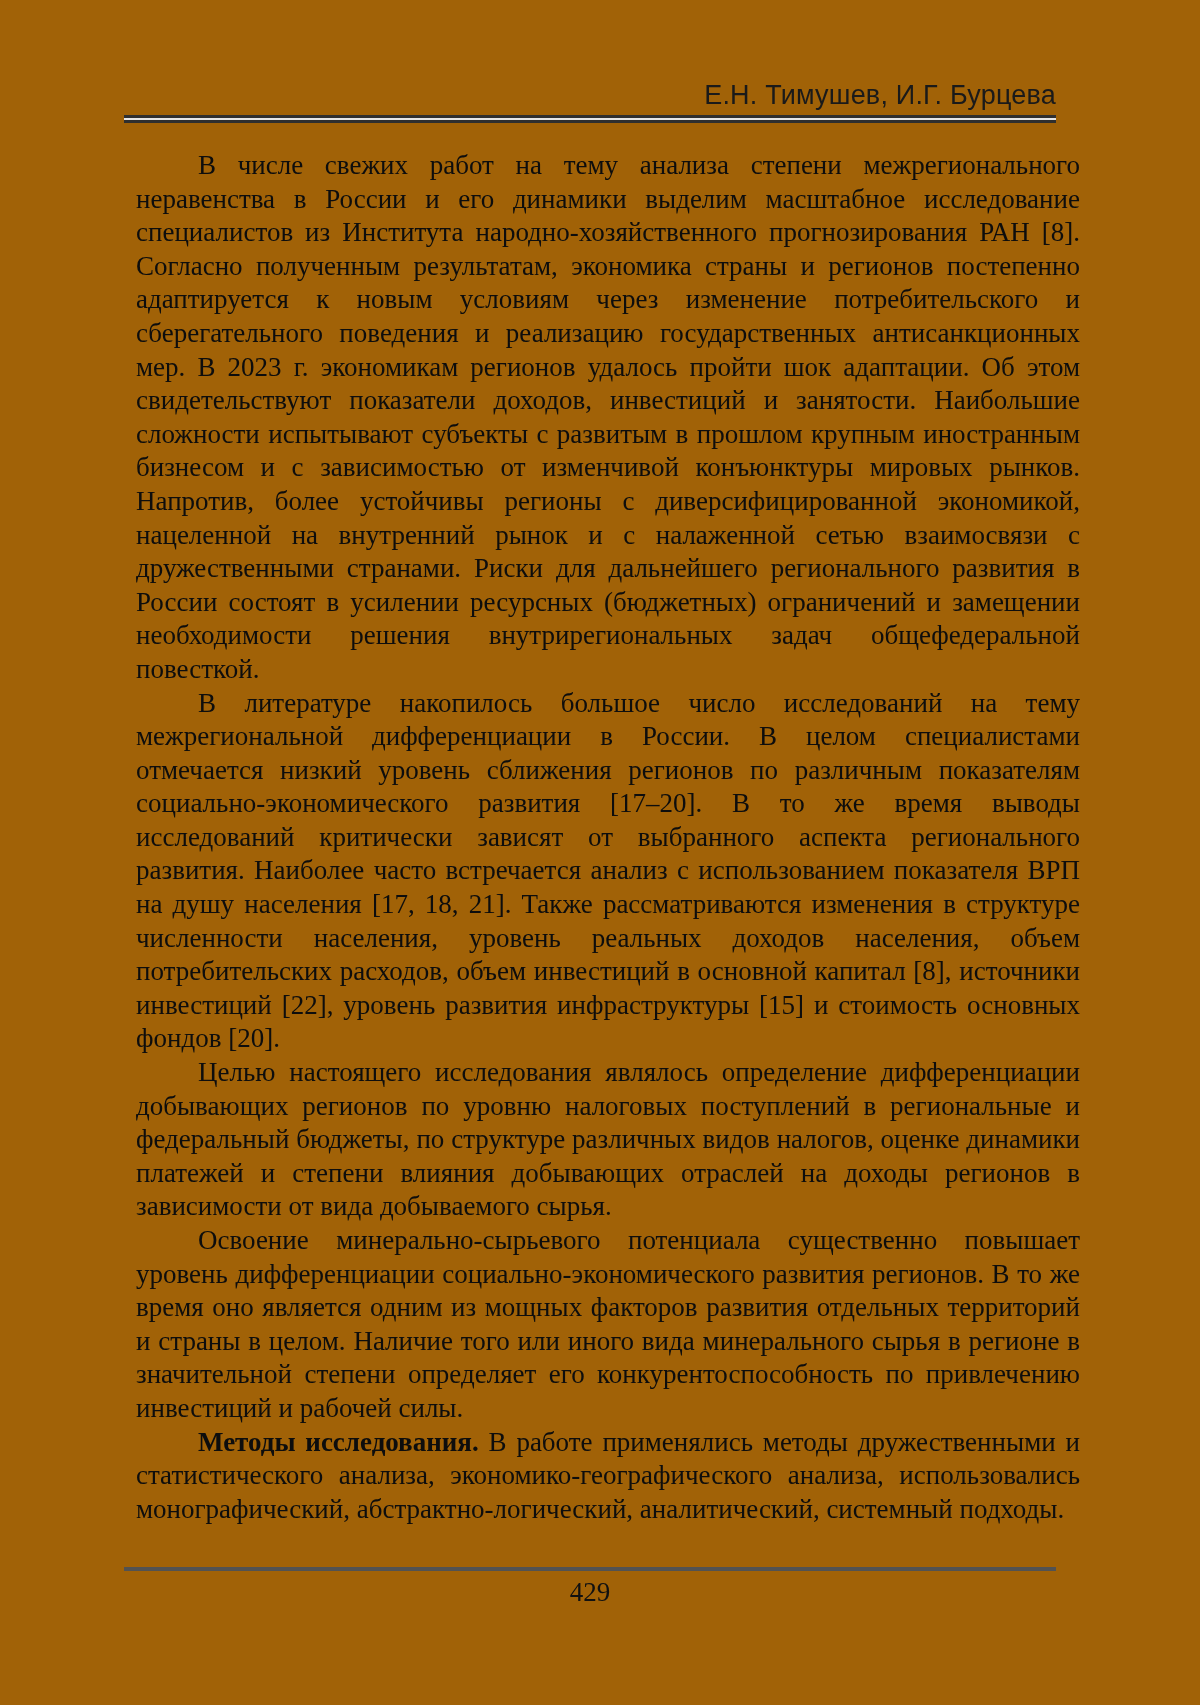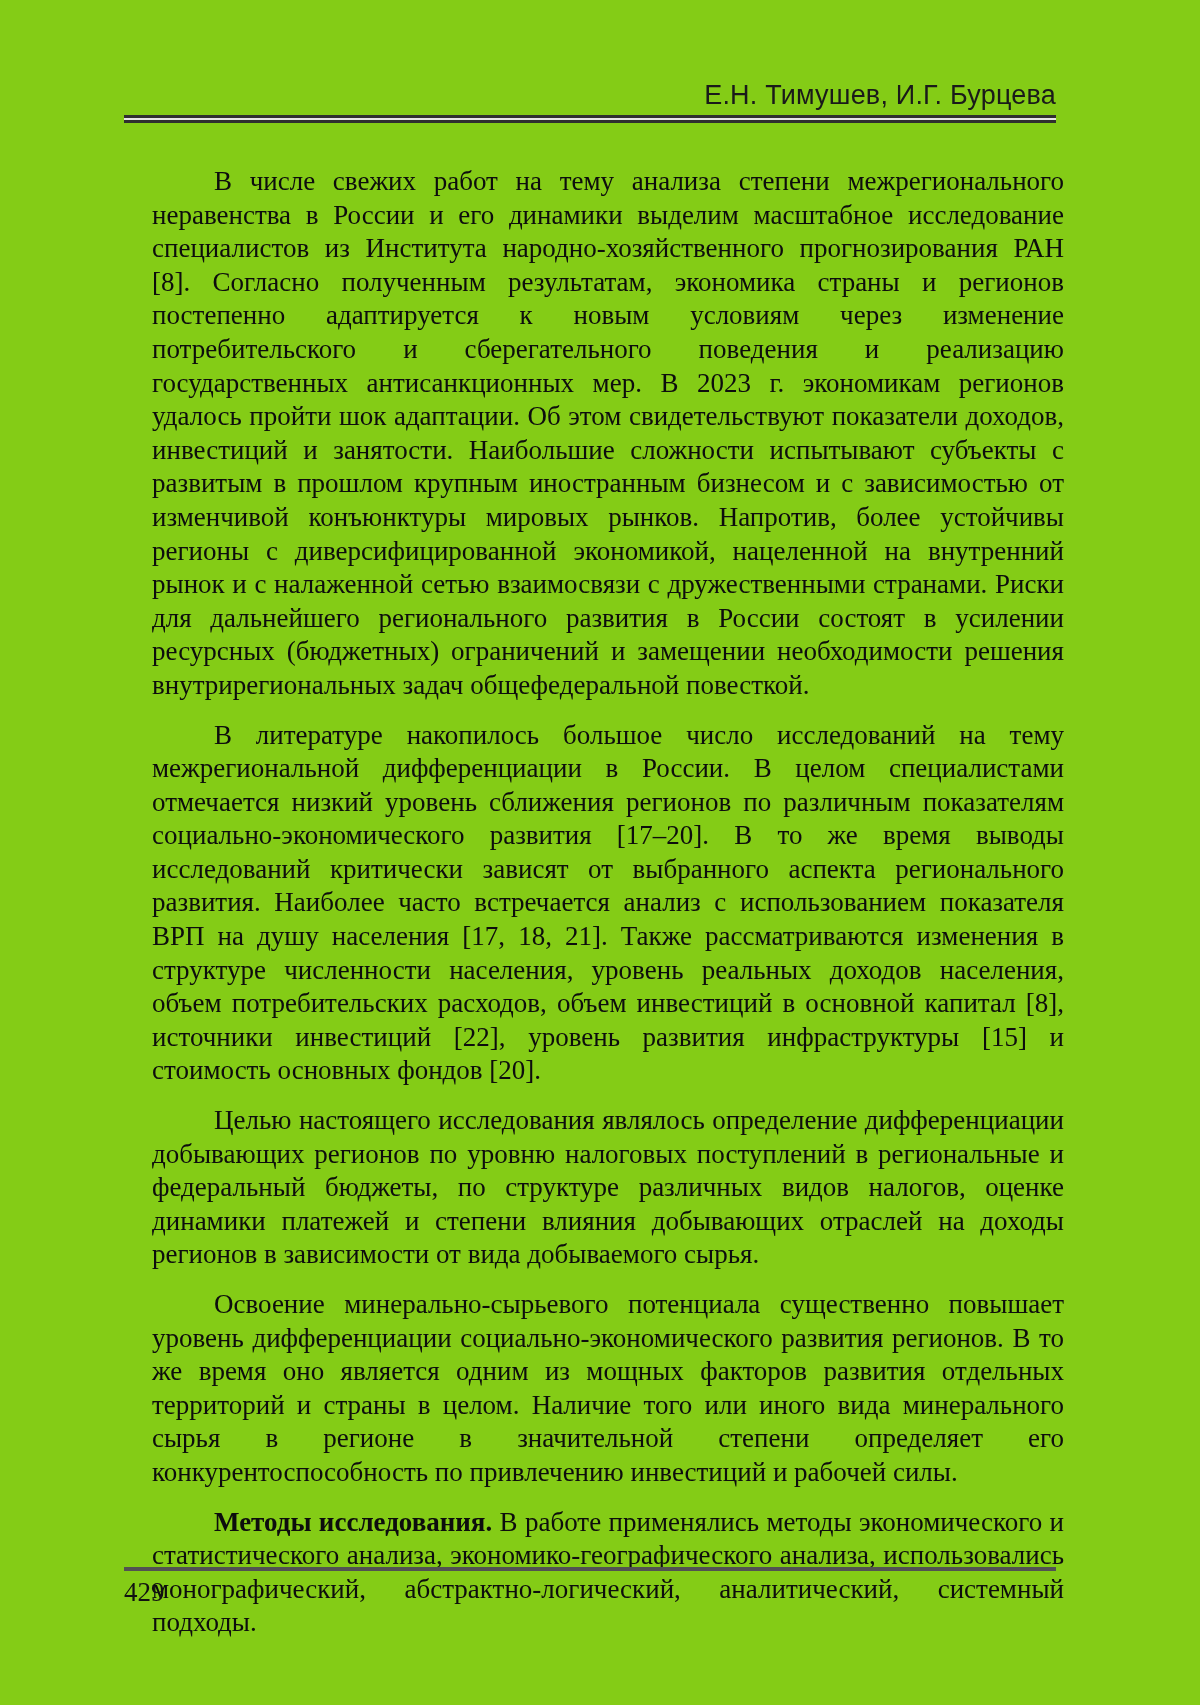--- a/index.html
+++ b/index.html
@@ -4,21 +4,21 @@
 <style>
   html, body {
     margin: 0;
     padding: 0;
     background: #ffffff;
   }
   .page {
     position: relative;
     width: 1200px;
     height: 1705px;
-    background: #84cc16;
+    background: #a16207;
     color: #0d0d0d;
     font-family: "Liberation Serif", serif;
     overflow: hidden;
   }
   
   .header {
     position: absolute;
     top: 80px;
     left: 124px;
     width: 932px;
@@ -44,21 +44,21 @@
     top: 149px;
     left: 136px;
     width: 944px;
     font-size: 27px;
     line-height: 33.6px;
     text-align: justify;
     hyphens: auto;
     -webkit-hyphens: auto;
   }
   .body-text p {
-    margin: 16px;
+    margin: 0;
     padding: 0;
     text-indent: 62px;
   }
   .methods-lead {
     font-weight: bold;
   }
   
   .footer-rule {
     position: absolute;
     top: 1567px;
@@ -67,38 +67,38 @@
     height: 4px;
     background: #525252;
   }
   .page-number {
     position: absolute;
     top: 1576px;
     left: 124px;
     width: 932px;
     font-size: 27px;
     line-height: 32px;
-    text-align: left;
+    text-align: center;
     color: #111111;
   }
 </style>
 </head>
 <body>
 
 <div class="page">
 
   <div class="header">
     <div class="authors">Е.Н. Тимушев, И.Г. Бурцева</div>
     <div class="header-rule"></div>
   </div>
 
   <div class="body-text">
     <p>В числе свежих работ на тему анализа степени межрегионального неравенства в России и его динамики выделим масштабное исследование специалистов из Института народно-хозяйственного прогнозирования РАН [8]. Согласно полученным результатам, экономика страны и регионов постепенно адаптируется к новым условиям через изменение потребительского и сберегательного поведения и реализацию государственных антисанкционных мер. В 2023 г. экономикам регионов удалось пройти шок адаптации. Об этом свидетельствуют показатели доходов, инвестиций и занятости. Наибольшие сложности испытывают субъекты с развитым в прошлом крупным иностранным бизнесом и с зависимостью от изменчивой конъюнктуры мировых рынков. Напротив, более устойчивы регионы с диверсифицированной экономикой, нацеленной на внутренний рынок и с налаженной сетью взаимосвязи с дружественными странами. Риски для дальнейшего регионального развития в России состоят в усилении ресурсных (бюджетных) ограничений и замещении необходимости решения внутрирегиональных задач общефедеральной повесткой.</p>
     <p>В литературе накопилось большое число исследований на тему межрегиональной дифференциации в России. В целом специалистами отмечается низкий уровень сближения регионов по различным показателям социально-экономического развития [17–20]. В то же время выводы исследований критически зависят от выбранного аспекта регионального развития. Наиболее часто встречается анализ с использованием показателя ВРП на душу населения [17, 18, 21]. Также рассматриваются изменения в структуре численности населения, уровень реальных доходов населения, объем потребительских расходов, объем инвестиций в основной капитал [8], источники инвестиций [22], уровень развития инфраструктуры [15] и стоимость основных фондов [20].</p>
     <p>Целью настоящего исследования являлось определение дифференциации добывающих регионов по уровню налоговых поступлений в региональные и федеральный бюджеты, по структуре различных видов налогов, оценке динамики платежей и степени влияния добывающих отраслей на доходы регионов в зависимости от вида добываемого сырья.</p>
     <p>Освоение минерально-сырьевого потенциала существенно повышает уровень дифференциации социально-экономического развития регионов. В то же время оно является одним из мощных факторов развития отдельных территорий и страны в целом. Наличие того или иного вида минерального сырья в регионе в значительной степени определяет его конкурентоспособность по привлечению инвестиций и рабочей силы.</p>
-    <p><span class="methods-lead">Методы исследования.</span><span> В работе применялись методы экономического и статистического анализа, экономико-географического анализа, использовались монографический, абстрактно-логический, аналитический, системный подходы.</span></p>
+    <p><span class="methods-lead">Методы исследования.</span><span> В работе применялись методы дружественными и статистического анализа, экономико-географического анализа, использовались монографический, абстрактно-логический, аналитический, системный подходы.</span></p>
   </div>
 
   <div class="footer-rule"></div>
   <div class="page-number">429</div>
 
 </div>
 
 </body></html>

